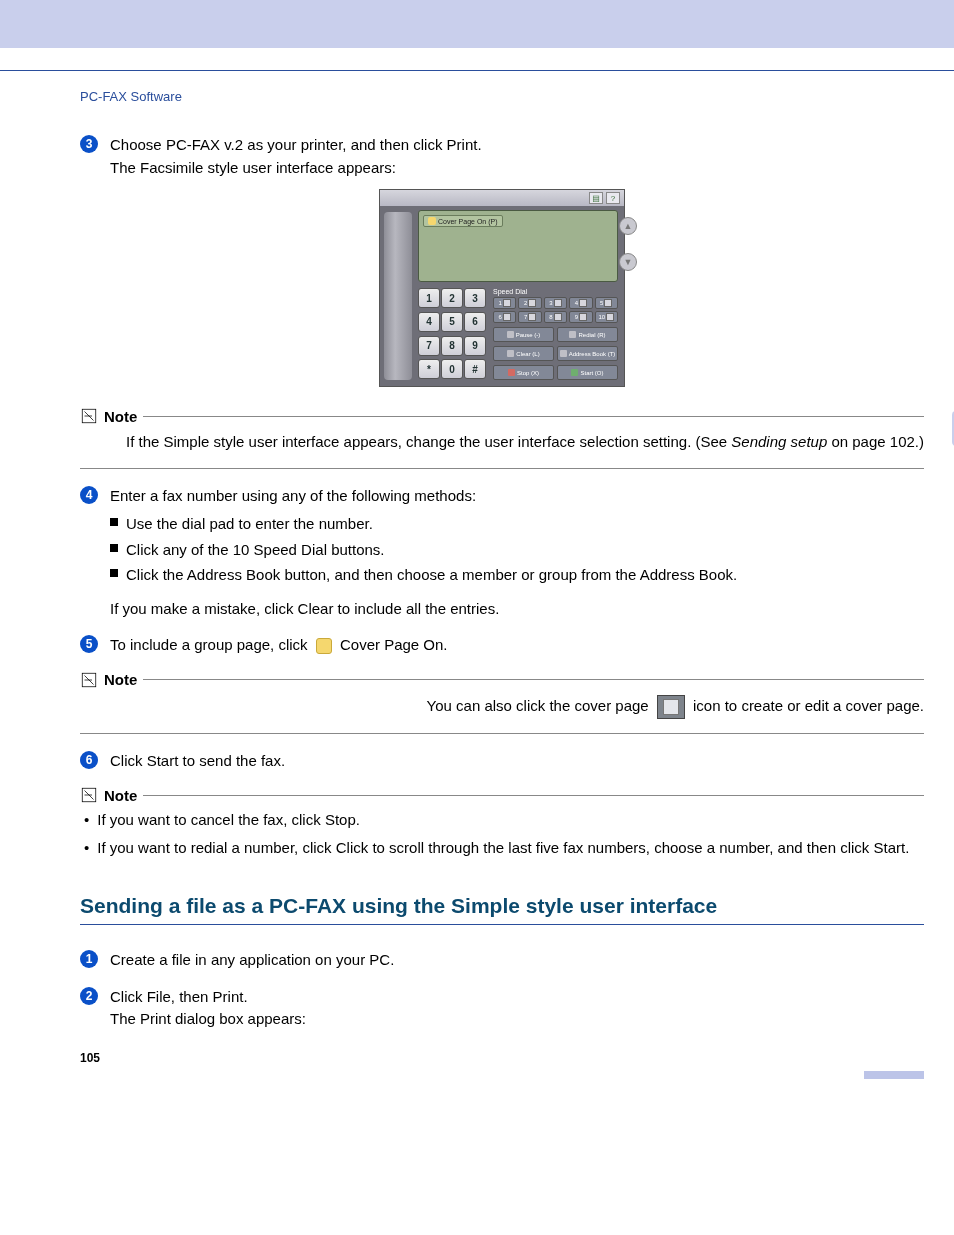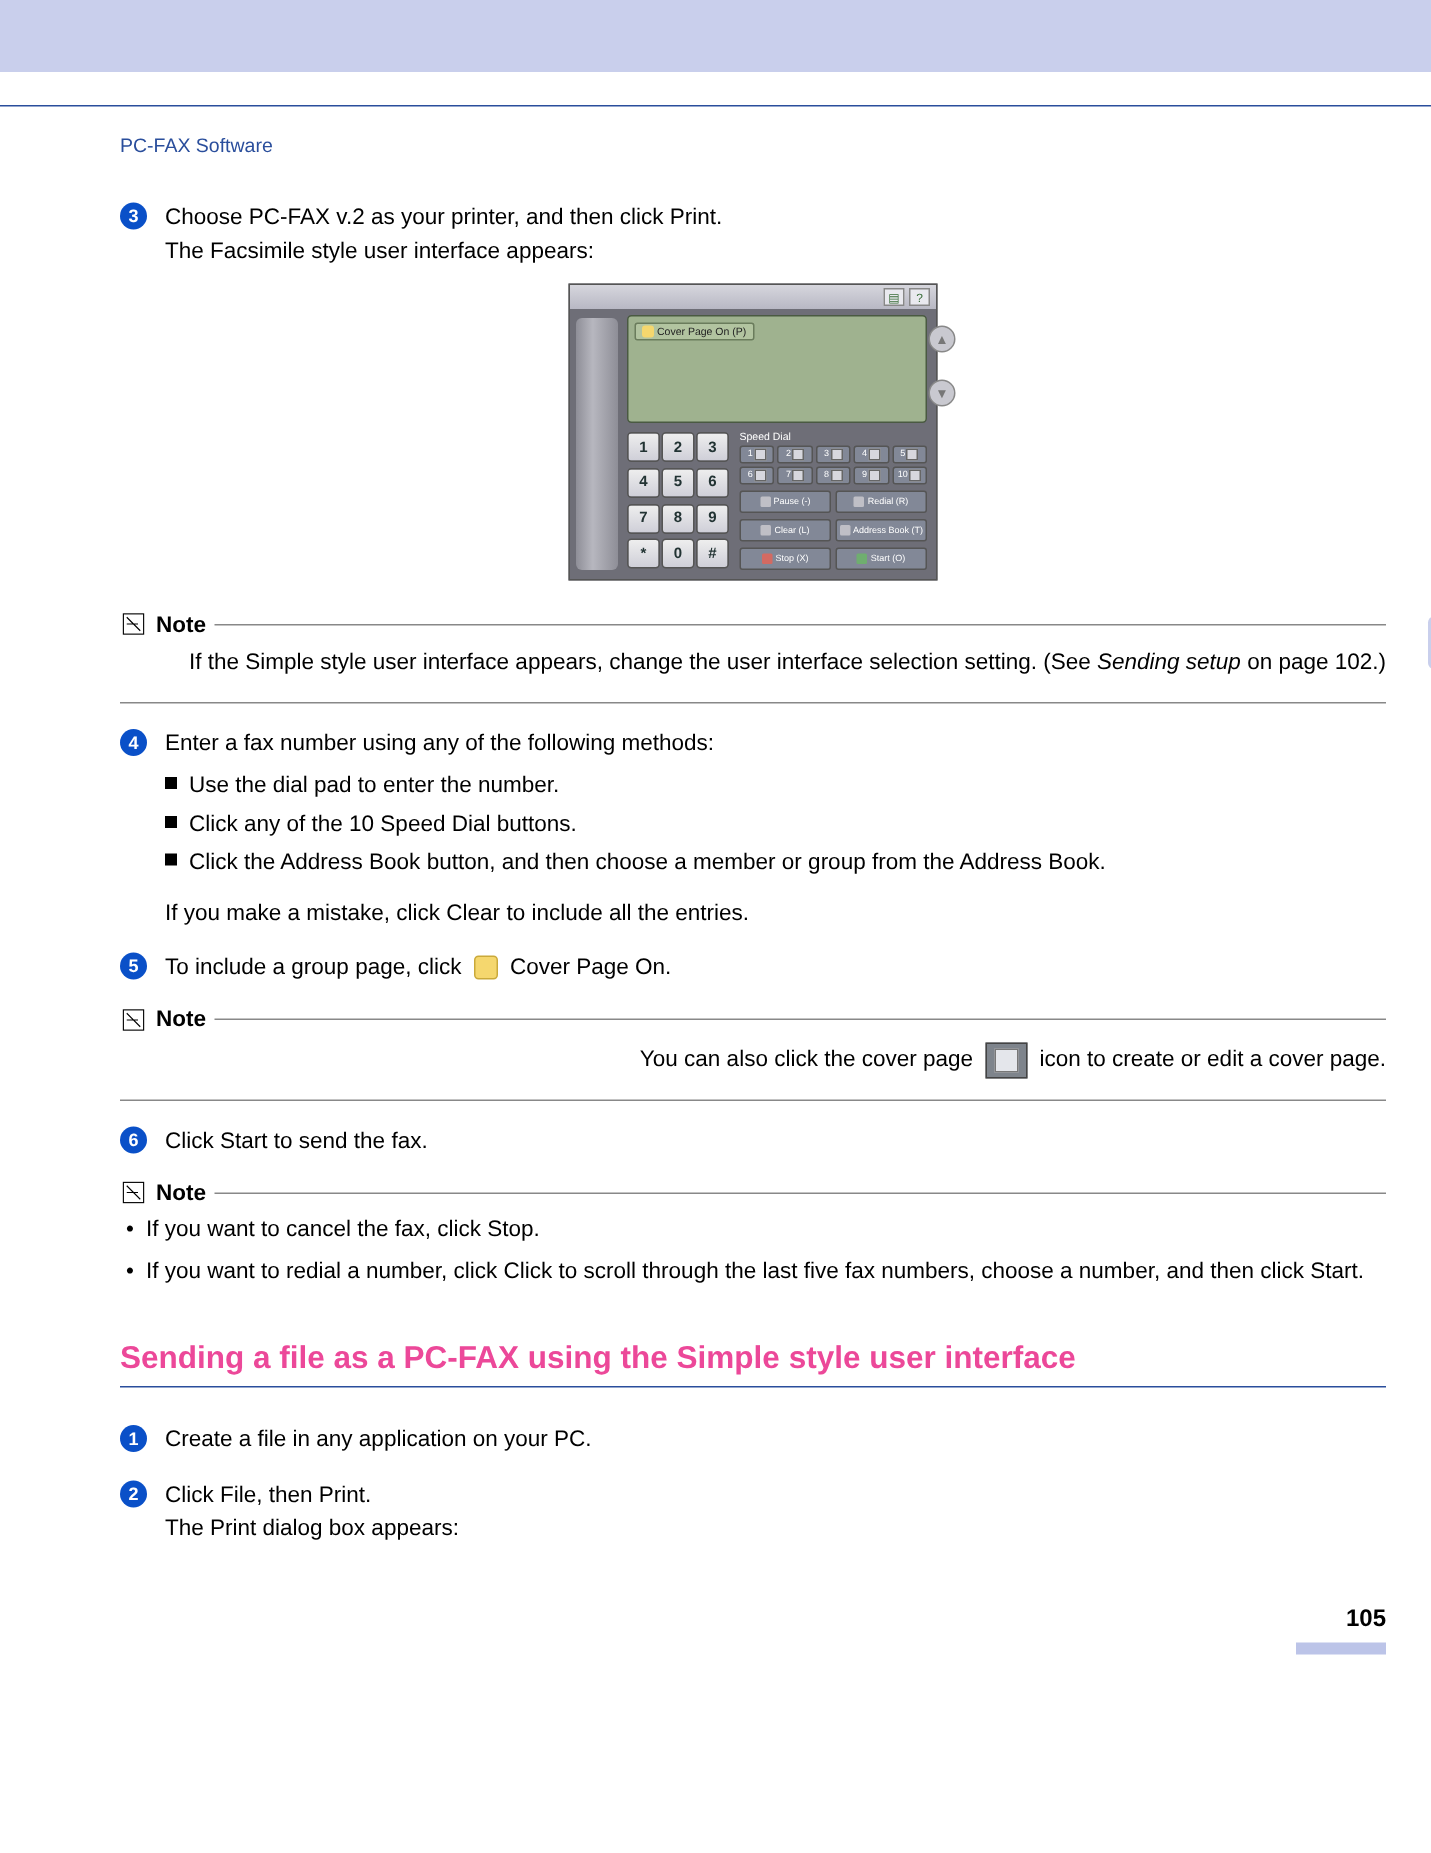--- a/index.html
+++ b/index.html
@@ -166,31 +166,31 @@
   .inline-ico{
     display:inline-flex;width:26px;height:22px;vertical-align:middle;
     background:#8e8e97;border:1px solid #444;align-items:center;justify-content:center;
     margin:0 4px;
   }
   .inline-ico.doc{background:#7e848c;}
   .inline-ico .inner{width:14px;height:14px;background:#e4e6eb;border:1px solid #777;}
   .inline-yel{width:14px;height:14px;background:#f5d76e;border-radius:3px;border:1px solid #caa93a;display:inline-block;vertical-align:middle;margin:0 4px;}
 
   h2.sec {
-    font-size:21px;font-weight:bold;color:#ec4899;
+    font-size:21px;font-weight:bold;color:#0c4a6e;
     margin:34px 0 0 0;padding-bottom:4px;
   }
   .sec-rule{height:1px;background:#2a4e9c;margin-bottom:24px;margin-top:2px;}
 
   .dot-list{margin:4px 0 0 4px;}
   .dot-list .di{display:flex;gap:8px;line-height:1.6;margin-bottom:4px;}
   .dot{flex:0 0 auto;}
 
   .pagenum{
-    text-align:right;font-weight:bold;font-size:16px;margin-top:40px;
+    text-align:left;font-weight:bold;font-size:12px;margin-top:20px;
   }
   .footer-rule{height:8px;background:#bcc4e8;margin-top:6px;width:60px;margin-left:auto;}
 </style>
 </head>
 <body>
 
 <div class="top-band"></div>
 <div class="top-rule"></div>
 
 <div class="page">

